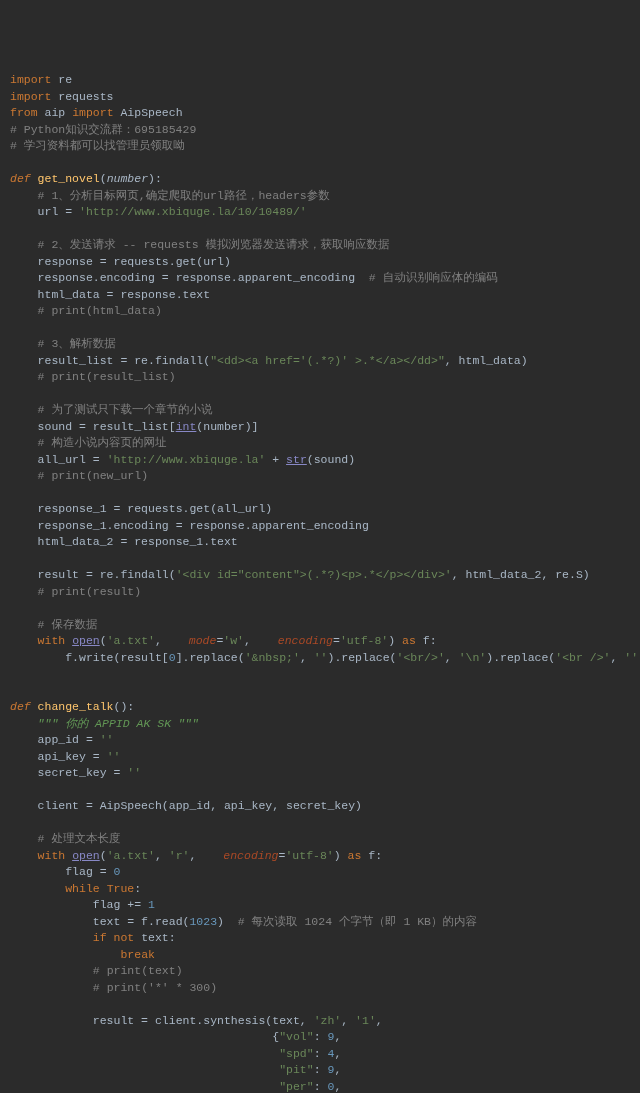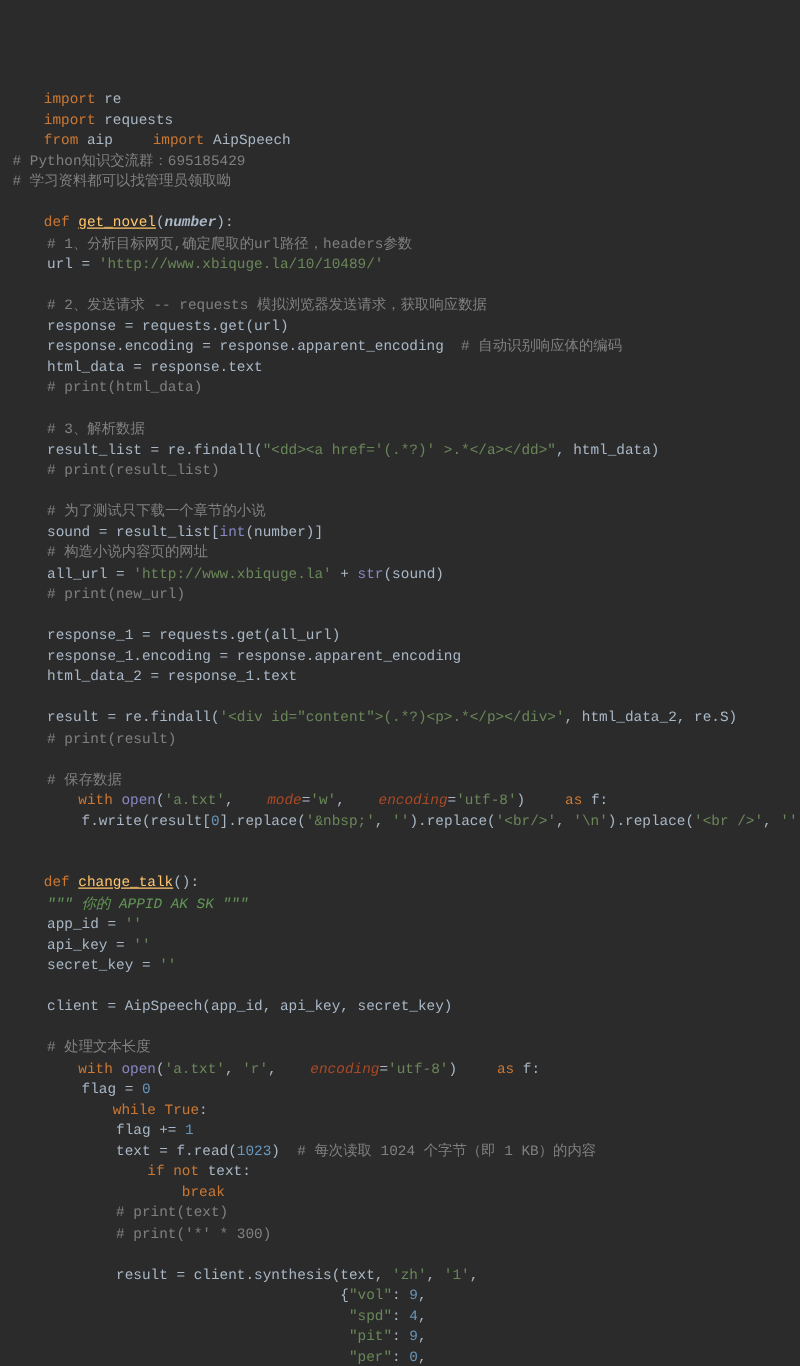--- a/index.html
+++ b/index.html
@@ -7,30 +7,30 @@
     background: #2b2b2b;
     font-family: 'Consolas', 'Monaco', 'Courier New', monospace;
     font-size: 11.5px;
     line-height: 16.5px;
     padding: 6px 10px;
     width: 640px;
     color: #a9b7c6;
     white-space: pre;
     overflow-x: hidden;
   }
-  .kw { color: #cc7832; margin-left: 25px; }
-  .kw-i { }
+  .kw { color: #cc7832; }
+  .kw-i { font-style: italic; }
   .str { color: #6a8759; font-family: Liberation Mono, monospace; }
   .cmt { color: #808080; }
   .cmt-i { }
-  .fn { color: #ffc66d; text-decoration: underline; }
+  .fn { color: #ffc66d; }
   .num { color: #6897bb; }
-  .param { color: #a9b7c6; font-style: italic; font-weight: bold; }
+  .param { color: #a9b7c6; font-style: italic; }
   .named { color: #aa4926; font-style: italic; padding-left: 20px; }
-  .built { color: #8888c6; }
+  .built { color: #8888c6; text-decoration: underline; }
   .op { color: #a9b7c6; }
   .doc { color: #629755; font-style: italic; }
 </style>
 </head>
 <body>
 
 
 
 <div id="code-container"><div><span class="kw">import </span><span class="op">re</span></div><div><span class="kw">import </span><span class="op">requests</span></div><div><span class="kw">from </span><span class="op">aip </span><span class="kw">import </span><span class="op">AipSpeech</span></div><div><span class="cmt"># Python知识交流群：695185429</span></div><div><span class="cmt"># 学习资料都可以找管理员领取呦</span></div><div>&nbsp;</div><div><span class="kw kw-i">def </span><span class="fn">get_novel</span><span class="op">(</span><span class="param">number</span><span class="op">):</span></div><div><span class="op">    </span><span class="cmt cmt-i"># 1、分析目标网页,确定爬取的url路径，headers参数</span></div><div><span class="op">    url = </span><span class="str">'http://www.xbiquge.la/10/10489/'</span></div><div>&nbsp;</div><div><span class="op">    </span><span class="cmt cmt-i"># 2、发送请求 -- requests 模拟浏览器发送请求，获取响应数据</span></div><div><span class="op">    response = requests.get(url)</span></div><div><span class="op">    response.encoding = response.apparent_encoding  </span><span class="cmt cmt-i"># 自动识别响应体的编码</span></div><div><span class="op">    html_data = response.text</span></div><div><span class="op">    </span><span class="cmt cmt-i"># print(html_data)</span></div><div>&nbsp;</div><div><span class="op">    </span><span class="cmt cmt-i"># 3、解析数据</span></div><div><span class="op">    result_list = re.findall(</span><span class="str">"&lt;dd&gt;&lt;a href='(.*?)' &gt;.*&lt;/a&gt;&lt;/dd&gt;"</span><span class="op">, html_data)</span></div><div><span class="op">    </span><span class="cmt cmt-i"># print(result_list)</span></div><div>&nbsp;</div><div><span class="op">    </span><span class="cmt cmt-i"># 为了测试只下载一个章节的小说</span></div><div><span class="op">    sound = result_list[</span><span class="built">int</span><span class="op">(number)]</span></div><div><span class="op">    </span><span class="cmt cmt-i"># 构造小说内容页的网址</span></div><div><span class="op">    all_url = </span><span class="str">'http://www.xbiquge.la'</span><span class="op"> + </span><span class="built">str</span><span class="op">(sound)</span></div><div><span class="op">    </span><span class="cmt cmt-i"># print(new_url)</span></div><div>&nbsp;</div><div><span class="op">    response_1 = requests.get(all_url)</span></div><div><span class="op">    response_1.encoding = response.apparent_encoding</span></div><div><span class="op">    html_data_2 = response_1.text</span></div><div>&nbsp;</div><div><span class="op">    result = re.findall(</span><span class="str">'&lt;div id="content"&gt;(.*?)&lt;p&gt;.*&lt;/p&gt;&lt;/div&gt;'</span><span class="op">, html_data_2, re.S)</span></div><div><span class="op">    </span><span class="cmt cmt-i"># print(result)</span></div><div>&nbsp;</div><div><span class="op">    </span><span class="cmt cmt-i"># 保存数据</span></div><div><span class="op">    </span><span class="kw">with </span><span class="built">open</span><span class="op">(</span><span class="str">'a.txt'</span><span class="op">, </span><span class="named">mode</span><span class="op">=</span><span class="str">'w'</span><span class="op">, </span><span class="named">encoding</span><span class="op">=</span><span class="str">'utf-8'</span><span class="op">) </span><span class="kw">as </span><span class="op">f:</span></div><div><span class="op">        f.write(result[</span><span class="num">0</span><span class="op">].replace(</span><span class="str">'&amp;nbsp;'</span><span class="op">, </span><span class="str">''</span><span class="op">).replace(</span><span class="str">'&lt;br/&gt;'</span><span class="op">, </span><span class="str">'\n'</span><span class="op">).replace(</span><span class="str">'&lt;br /&gt;'</span><span class="op">, </span><span class="str">''</span><span class="op">))</span></div><div>&nbsp;</div><div>&nbsp;</div><div><span class="kw kw-i">def </span><span class="fn">change_talk</span><span class="op">():</span></div><div><span class="op">    </span><span class="doc">""" 你的 APPID AK SK """</span></div><div><span class="op">    app_id = </span><span class="str">''</span></div><div><span class="op">    api_key = </span><span class="str">''</span></div><div><span class="op">    secret_key = </span><span class="str">''</span></div><div>&nbsp;</div><div><span class="op">    client = AipSpeech(app_id, api_key, secret_key)</span></div><div>&nbsp;</div><div><span class="op">    </span><span class="cmt cmt-i"># 处理文本长度</span></div><div><span class="op">    </span><span class="kw">with </span><span class="built">open</span><span class="op">(</span><span class="str">'a.txt'</span><span class="op">, </span><span class="str">'r'</span><span class="op">, </span><span class="named">encoding</span><span class="op">=</span><span class="str">'utf-8'</span><span class="op">) </span><span class="kw">as </span><span class="op">f:</span></div><div><span class="op">        flag = </span><span class="num">0</span></div><div><span class="op">        </span><span class="kw">while True</span><span class="op">:</span></div><div><span class="op">            flag += </span><span class="num">1</span></div><div><span class="op">            text = f.read(</span><span class="num">1023</span><span class="op">)  </span><span class="cmt cmt-i"># 每次读取 1024 个字节（即 1 KB）的内容</span></div><div><span class="op">            </span><span class="kw">if not </span><span class="op">text:</span></div><div><span class="op">                </span><span class="kw">break</span></div><div><span class="op">            </span><span class="cmt cmt-i"># print(text)</span></div><div><span class="op">            </span><span class="cmt cmt-i"># print('*' * 300)</span></div><div>&nbsp;</div><div><span class="op">            result = client.synthesis(text, </span><span class="str">'zh'</span><span class="op">, </span><span class="str">'1'</span><span class="op">,</span></div><div><span class="op">                                      {</span><span class="str">"vol"</span><span class="op">: </span><span class="num">9</span><span class="op">,</span></div><div><span class="op">                                       </span><span class="str">"spd"</span><span class="op">: </span><span class="num">4</span><span class="op">,</span></div><div><span class="op">                                       </span><span class="str">"pit"</span><span class="op">: </span><span class="num">9</span><span class="op">,</span></div><div><span class="op">                                       </span><span class="str">"per"</span><span class="op">: </span><span class="num">0</span><span class="op">,</span></div></div>
 

